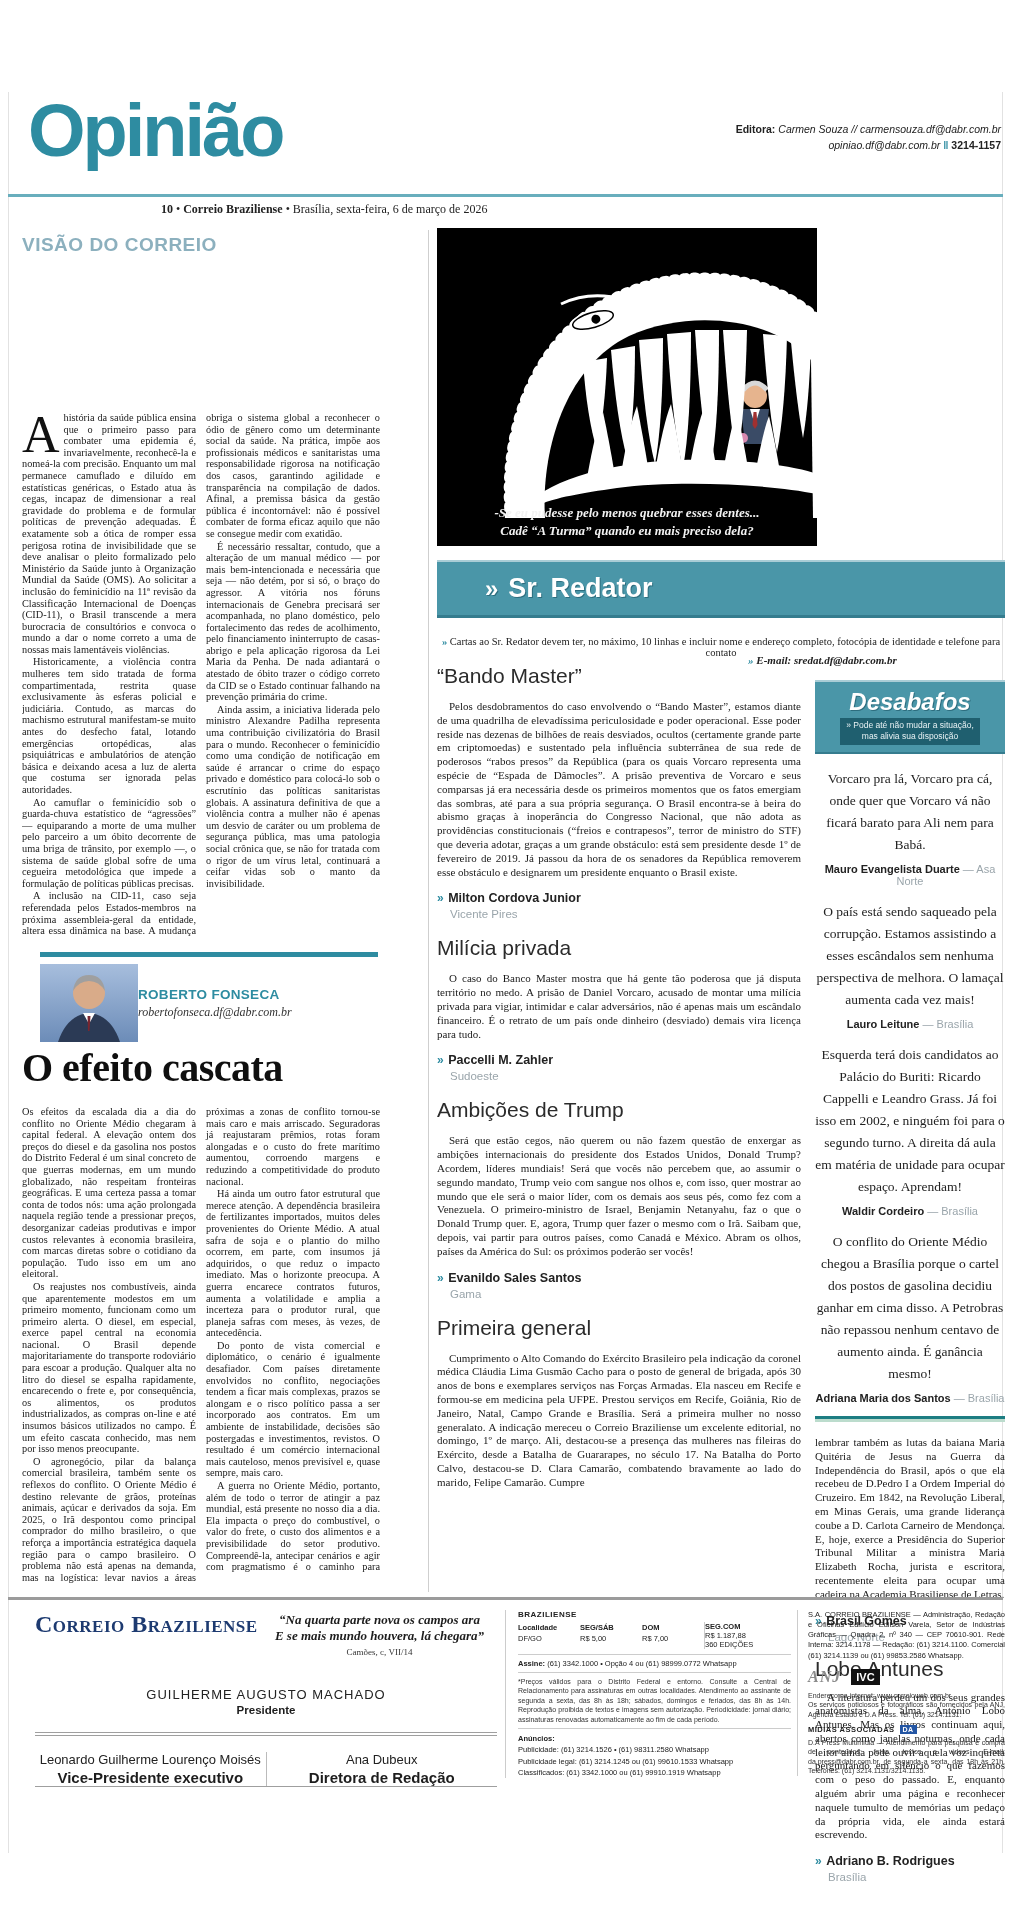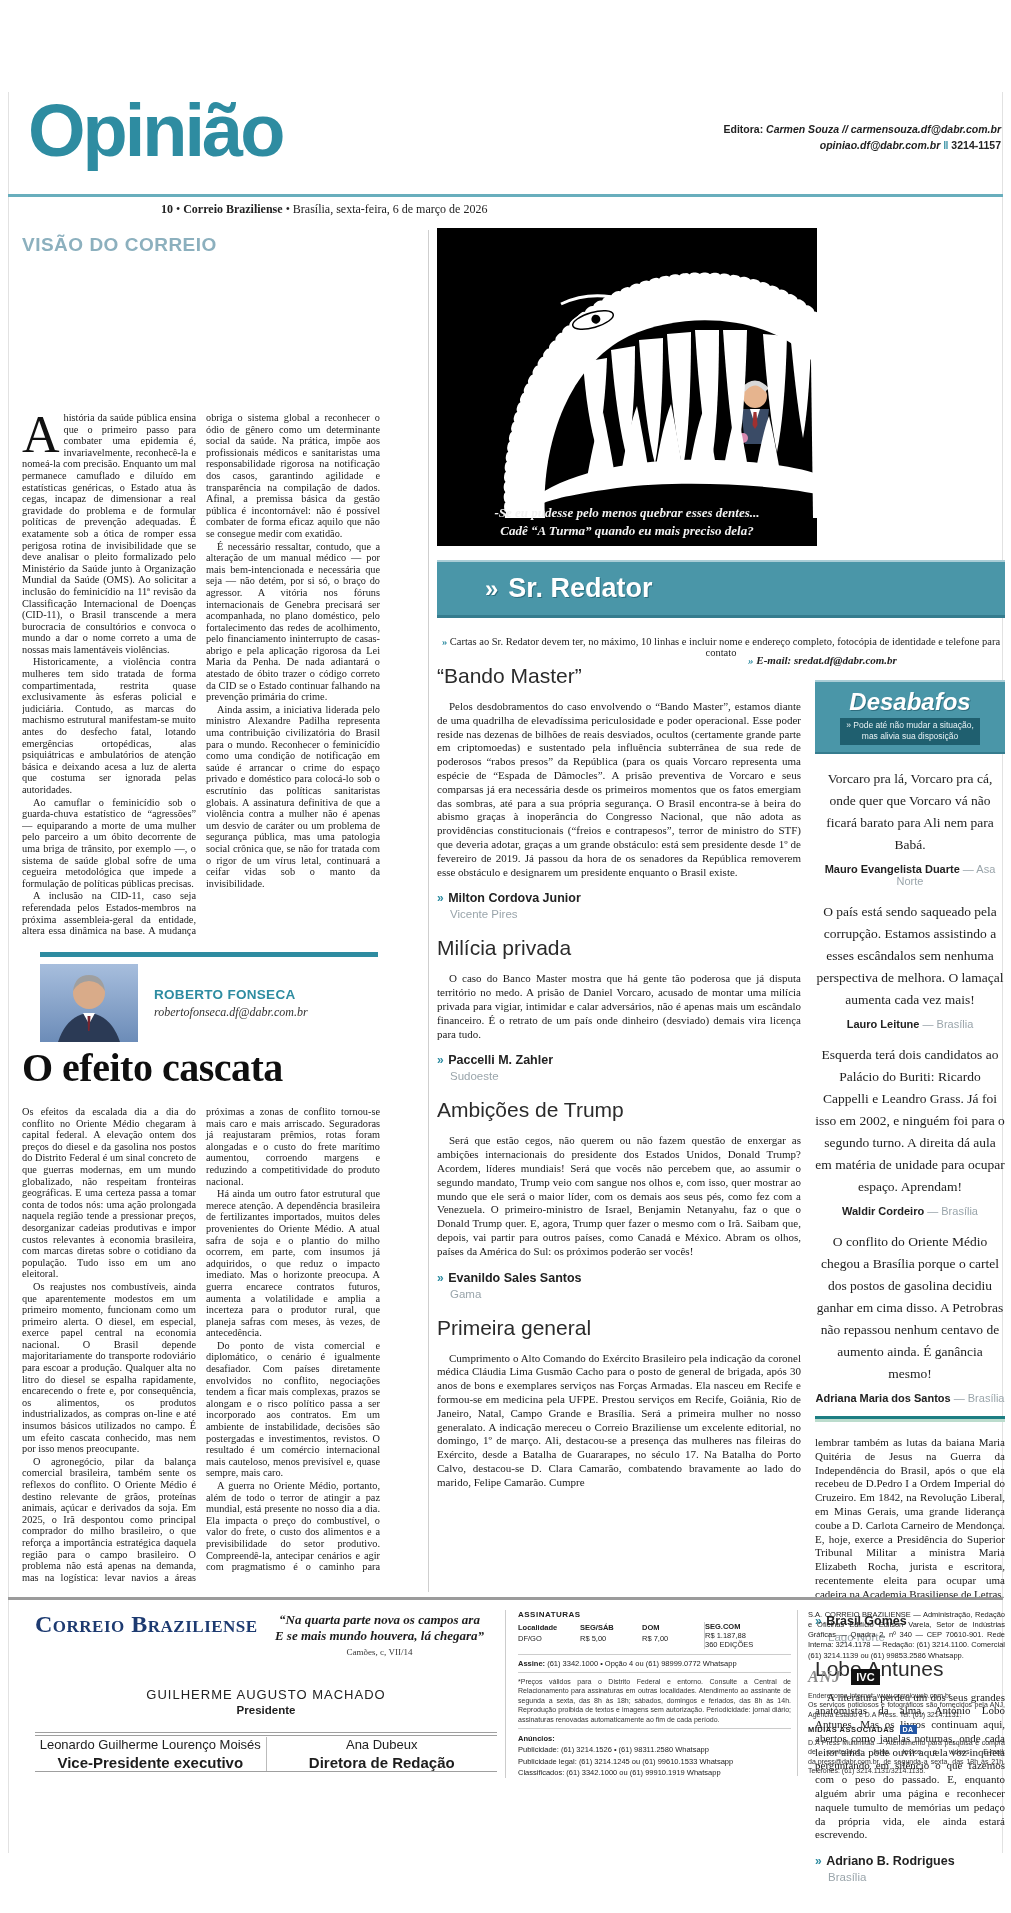--- a/index.html
+++ b/index.html
@@ -6,21 +6,21 @@
   .page{position:relative;width:1011px;height:1913px;background:#fff;margin:0 auto;overflow:hidden;
         font-family:"Liberation Serif",serif;color:#1d1d1d;}
   .edge{position:absolute;top:92px;bottom:60px;width:1px;background:#e2e2e2;}
   .edge.left{left:8px;} .edge.right{left:1002px;}
 
   
   .brand{position:absolute;left:28px;top:88px;font-family:"Liberation Sans",sans-serif;
          font-weight:bold;font-size:74px;letter-spacing:-3px;color:#2e8ca1;z-index:3;}
   .editor-info{position:absolute;right:10px;top:122px;text-align:right;
                font-family:"Liberation Sans",sans-serif;font-size:10.5px;color:#222;line-height:1.5;}
-  .editor-info .it{font-style:italic;font-weight:bold;}
+  .editor-info .it{font-style:italic;font-weight:normal;}
   .editor-info b{font-weight:bold;}
   .editor-info .bars{color:#2e8ca1;font-weight:bold;}
   .top-rule{position:absolute;left:8px;right:8px;top:194px;height:3px;background:#68aebd;z-index:1;}
   .dateline{position:absolute;left:155px;top:202px;font-size:12px;color:#222;z-index:2;background:#fff;padding:0 6px;}
   .dateline b{font-weight:bold;}
 
   
   .kicker{position:absolute;left:22px;top:234px;font-family:"Liberation Sans",sans-serif;
           font-weight:bold;font-size:19px;letter-spacing:.5px;color:#8cb0be;}
   .headline1{position:absolute;left:22px;top:256px;width:358px;font-weight:bold;
@@ -31,21 +31,21 @@
   .artbody p{margin:0 0 1px 0;text-indent:11px;}
   .artbody p.lead{text-indent:0;}
   .dropcap{float:left;font-size:52px;line-height:42px;padding:2px 4px 0 0;font-weight:normal;color:#111;}
   #body1{top:412px;height:536px;}
   #body2{top:1106px;height:486px;}
 
   .author-card{position:absolute;left:40px;top:952px;width:338px;}
   .author-bar{height:5px;background:#2e8ca1;margin-bottom:7px;}
   .author-row{display:flex;align-items:center;}
   .author-photo{width:98px;height:78px;flex:0 0 auto;overflow:hidden;}
-  .author-meta{margin-left:16px;}
+  .author-meta{margin-left:0;}
   .author-name{font-family:"Liberation Sans",sans-serif;font-weight:bold;font-size:13.5px;color:#2e8ca1;letter-spacing:.3px;}
   .author-mail{font-style:italic;font-size:12px;color:#333;margin-top:3px;}
 
   .headline2{position:absolute;left:22px;top:1044px;font-weight:bold;font-size:40px;color:#0f0f0f;letter-spacing:-.5px;}
 
   
   .vdiv{position:absolute;left:428px;top:230px;height:1362px;width:1px;background:#cfcfcf;}
 
   
   .cartoon{position:absolute;left:437px;top:228px;width:380px;height:318px;background:#000;}
@@ -101,21 +101,21 @@
   .masthead-row{display:flex;justify-content:space-between;align-items:flex-start;}
   .masthead{font-family:"Liberation Serif",serif;font-variant:small-caps;font-weight:bold;
             font-size:24px;color:#1d3a70;letter-spacing:.5px;line-height:1;}
   .f-quote{width:235px;text-align:center;font-family:"Liberation Serif",serif;}
   .f-quote .q{font-style:italic;font-weight:bold;font-size:13px;line-height:1.25;}
   .f-quote .attr{font-size:9px;margin-top:2px;color:#333;}
   .president{ text-align:center;margin-top:30px;}
   .p-name{font-size:13px;letter-spacing:1px;color:#222;}
   .p-role{font-weight:bold;font-size:11.5px;margin-top:2px;}
   .dbl{border-top:1px solid #9f9f9f;border-bottom:1px solid #9f9f9f;height:2px;margin-top:16px;}
-  .exec-row{display:flex;margin-top:1px;border-bottom:1px solid #9f9f9f;}
+  .exec-row{display:flex;margin-top:16px;border-bottom:1px solid #9f9f9f;}
   .exec{flex:1;text-align:center;}
   .exec + .exec{border-left:1px solid #bbb;}
   .e-name{font-size:13px;color:#222;}
   .e-role{font-weight:bold;font-size:15px;margin-top:2px;}
 
   .f-mid{position:absolute;left:505px;top:2px;width:286px;border-left:1px solid #ccc;padding-left:12px;
          font-size:7.5px;color:#222;box-sizing:border-box;}
   .subs-head{font-weight:bold;font-size:8px;letter-spacing:.5px;}
   .subs-table{display:flex;margin-top:3px;border-bottom:1px solid #ccc;padding-bottom:5px;}
   .subs-grid{flex:1;}
@@ -396,21 +396,21 @@
           <div class="e-role">Vice-Presidente executivo</div>
         </div>
         <div class="exec">
           <div class="e-name">Ana Dubeux</div>
           <div class="e-role">Diretora de Redação</div>
         </div>
       </div>
     </div>
 
     <div class="f-mid">
-      <div class="subs-head">ASSINATURAS</div>
+      <div class="subs-head">BRAZILIENSE</div>
       <div class="subs-table">
         <div class="subs-grid">
           <div class="r">
             <div class="c hd">Localidade</div>
             <div class="c hd">SEG/SÁB</div>
             <div class="c hd">DOM</div>
           </div>
           <div class="r">
             <div class="c">DF/GO</div>
             <div class="c">R$ 5,00</div>

